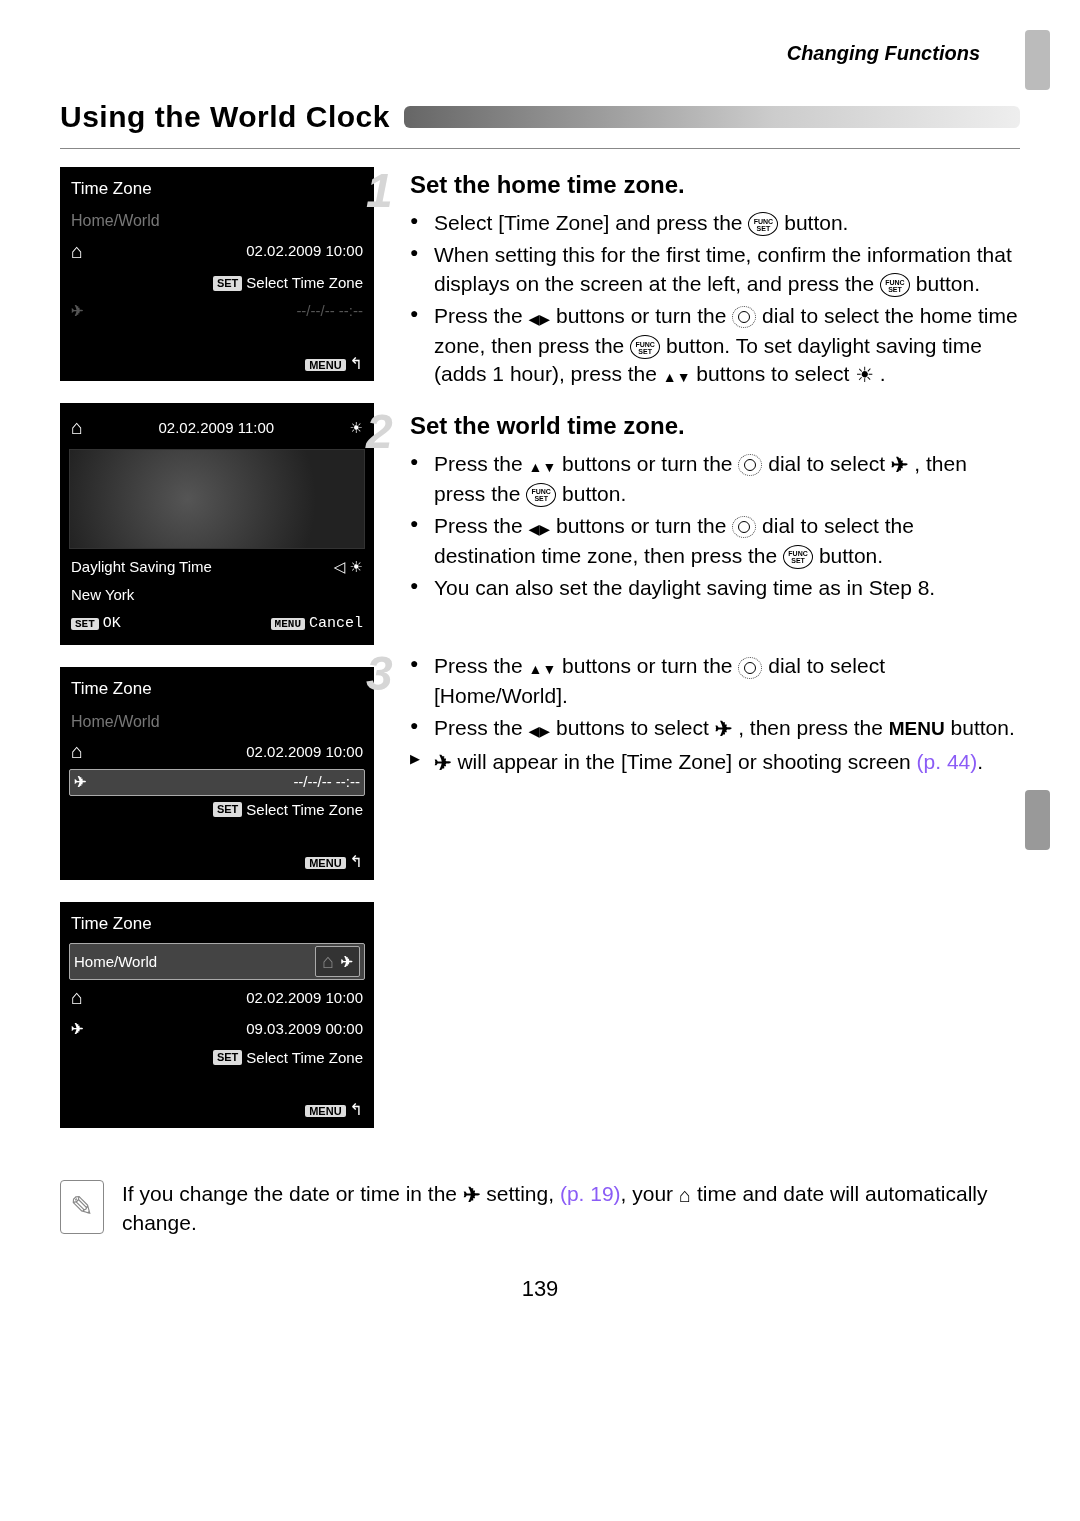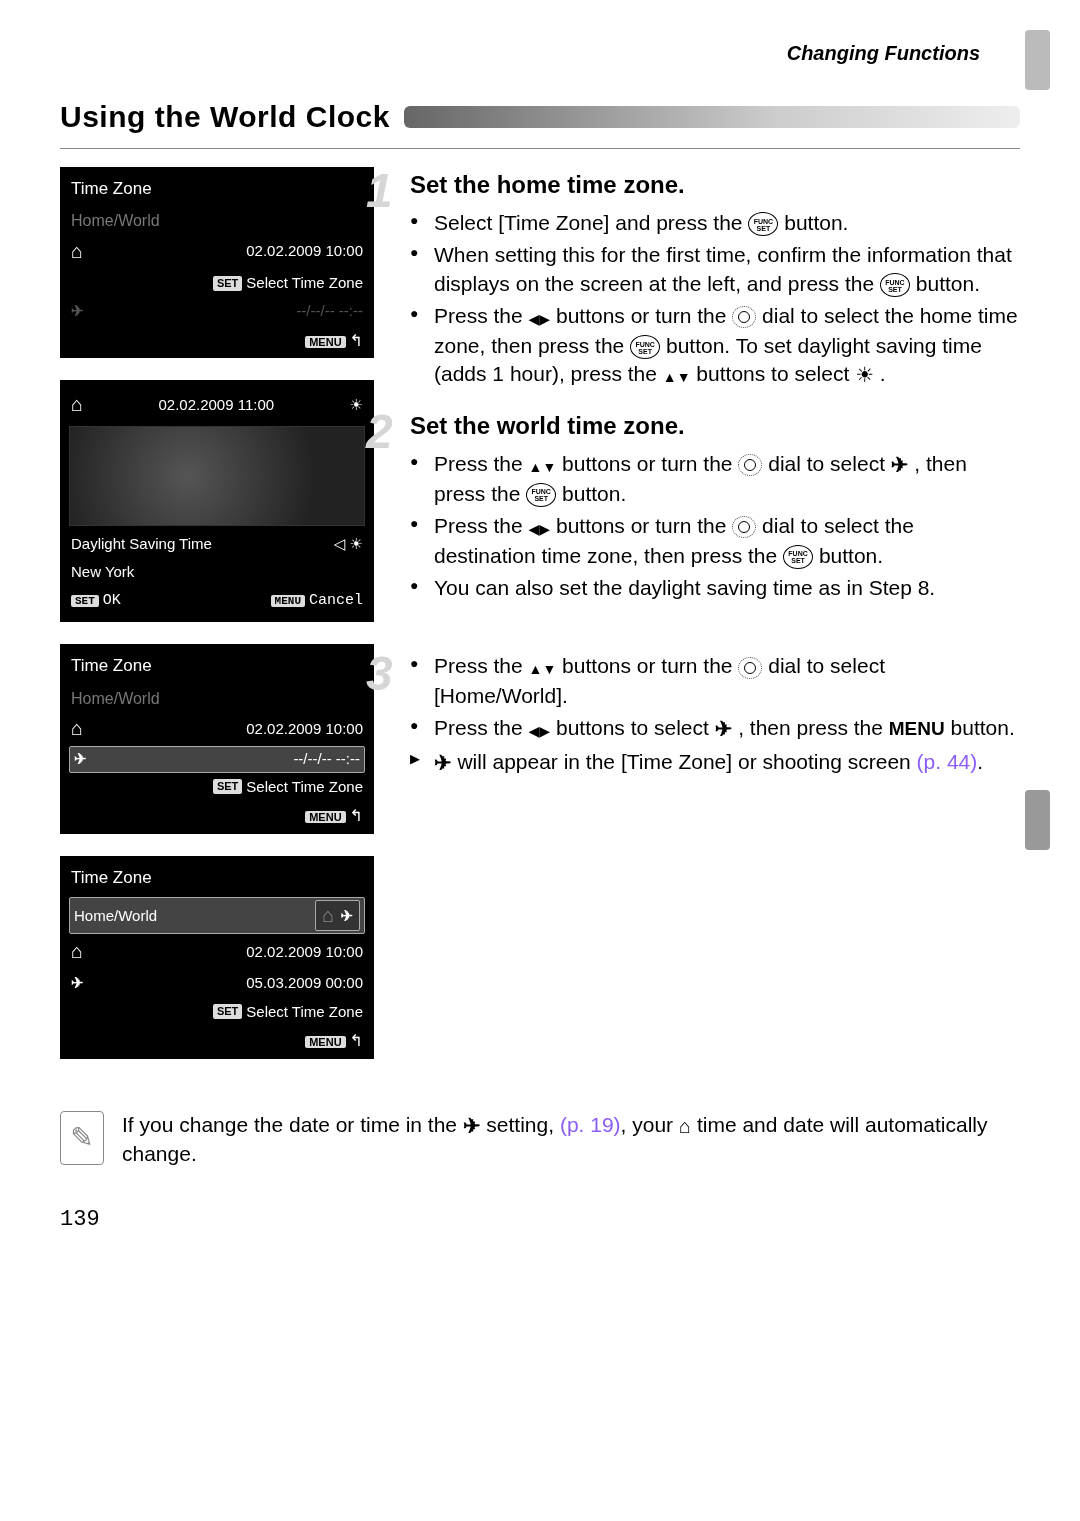--- a/index.html
+++ b/index.html
@@ -121,20 +121,21 @@
     color: #000;
     font-weight: bold;
     font-size: 11px;
     padding: 0 4px;
     border-radius: 2px;
     margin-right: 4px;
   }
   .screen .menu-line {
     text-align: right;
     padding: 4px 2px 0 2px;
+    margin-top: 23px;
   }
   .screen .hl {
     background: #444;
     border: 1px solid #aaa;
     border-radius: 2px;
     padding: 2px 4px;
   }
   .screen .worldmap {
     height: 100px;
     background: radial-gradient(circle at 40% 50%, #555 0%, #222 70%);
@@ -251,24 +252,23 @@
     align-items: center;
     justify-content: center;
     font-size: 28px;
     color: #888;
   }
   .note-text {
     flex: 1;
     font-size: 21px;
   }
   .pagenum {
-    text-align: left;
+    text-align: center;
     font-size: 22px;
     margin-top: 36px;
-    font-family: Liberation Mono, monospace;
   }
   .homeworld-hl {
     display:inline-flex; align-items:center; gap:6px;
     border:1px solid #aaa; padding:1px 6px; border-radius:2px;
     background:#333;
   }
 </style>
 </head>
 <body>
 
@@ -357,21 +357,21 @@
             <span class="home-icon" style="color:#888"></span>
             <span class="plane-icon"></span>
           </span>
         </div>
         <div class="scr-row">
           <span class="lefticon home-icon"></span>
           <span class="scr-row-right">02.02.2009 10:00</span>
         </div>
         <div class="scr-row">
           <span class="lefticon plane-icon"></span>
-          <span class="scr-row-right">05.03.2009 00:00</span>
+          <span class="scr-row-right">09.03.2009 00:00</span>
         </div>
         <div class="scr-row" style="justify-content:flex-end;">
           <span class="set-label">SET</span>
           <span>Select Time Zone</span>
         </div>
         <div class="menu-line">
           <span class="menu-label">MENU</span><span>↰</span>
         </div>
       </div>
 

